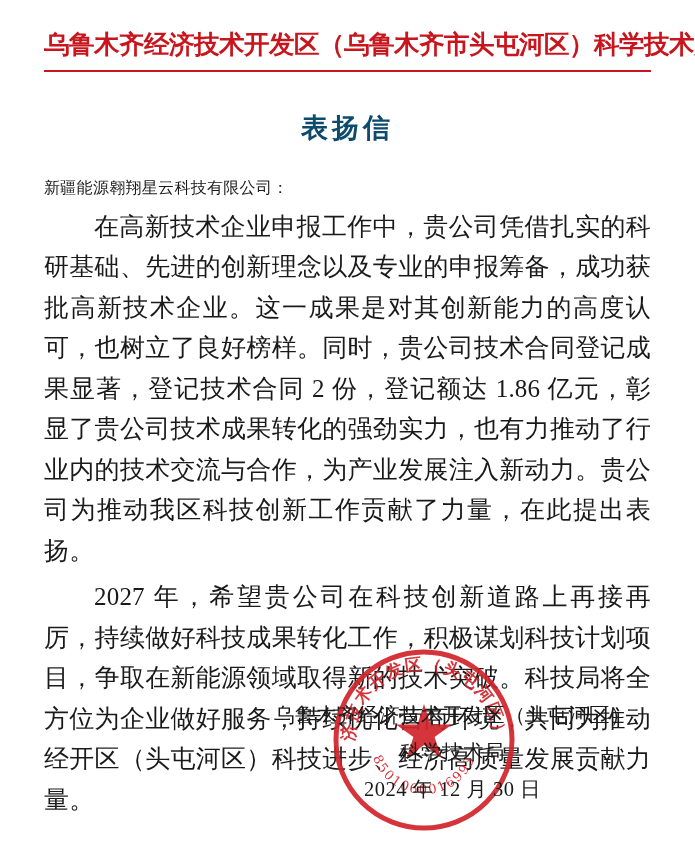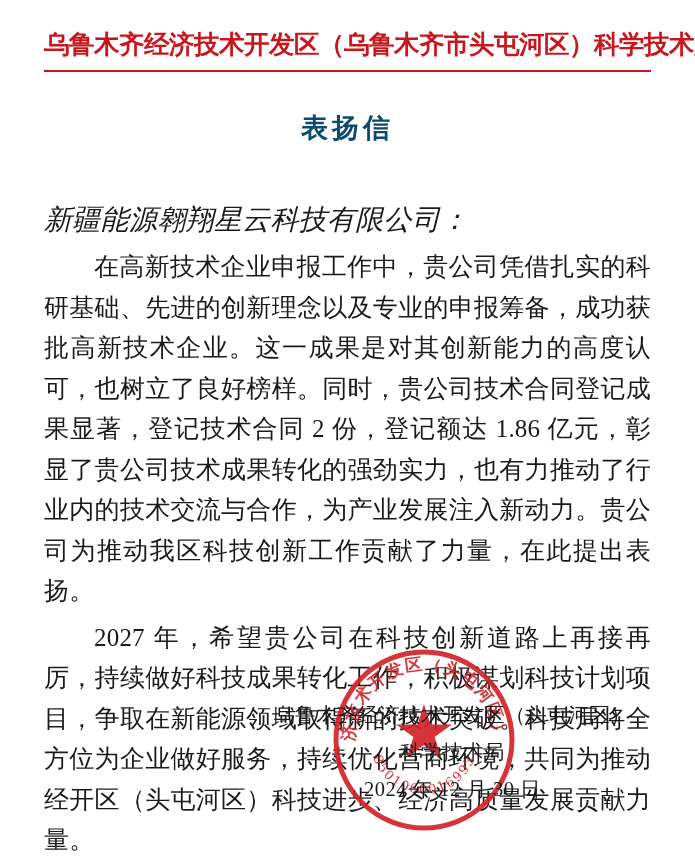--- a/index.html
+++ b/index.html
@@ -42,25 +42,24 @@
   .doc-title {
     text-align: center;
     font-weight: bold;
     font-size: 27px;
     letter-spacing: 4px;
     margin-top: 38px;
     color: #0c4a6e;
     font-family: "DejaVu Serif", "Liberation Serif", serif;
   }
   .salutation {
-    margin-top: 52px;
-    font-size: 28px;
+    margin-top: 30px;
+    font-size: 16px;
     line-height: 1.55;
     letter-spacing: 0.3px;
-    font-style: italic;
   }
   .para {
     font-size: 25px;
     line-height: 1.62;
     text-align: justify;
     text-justify: inter-ideograph;
     text-indent: 2em;
     margin-top: 6px;
     letter-spacing: 0.2px;
   }

